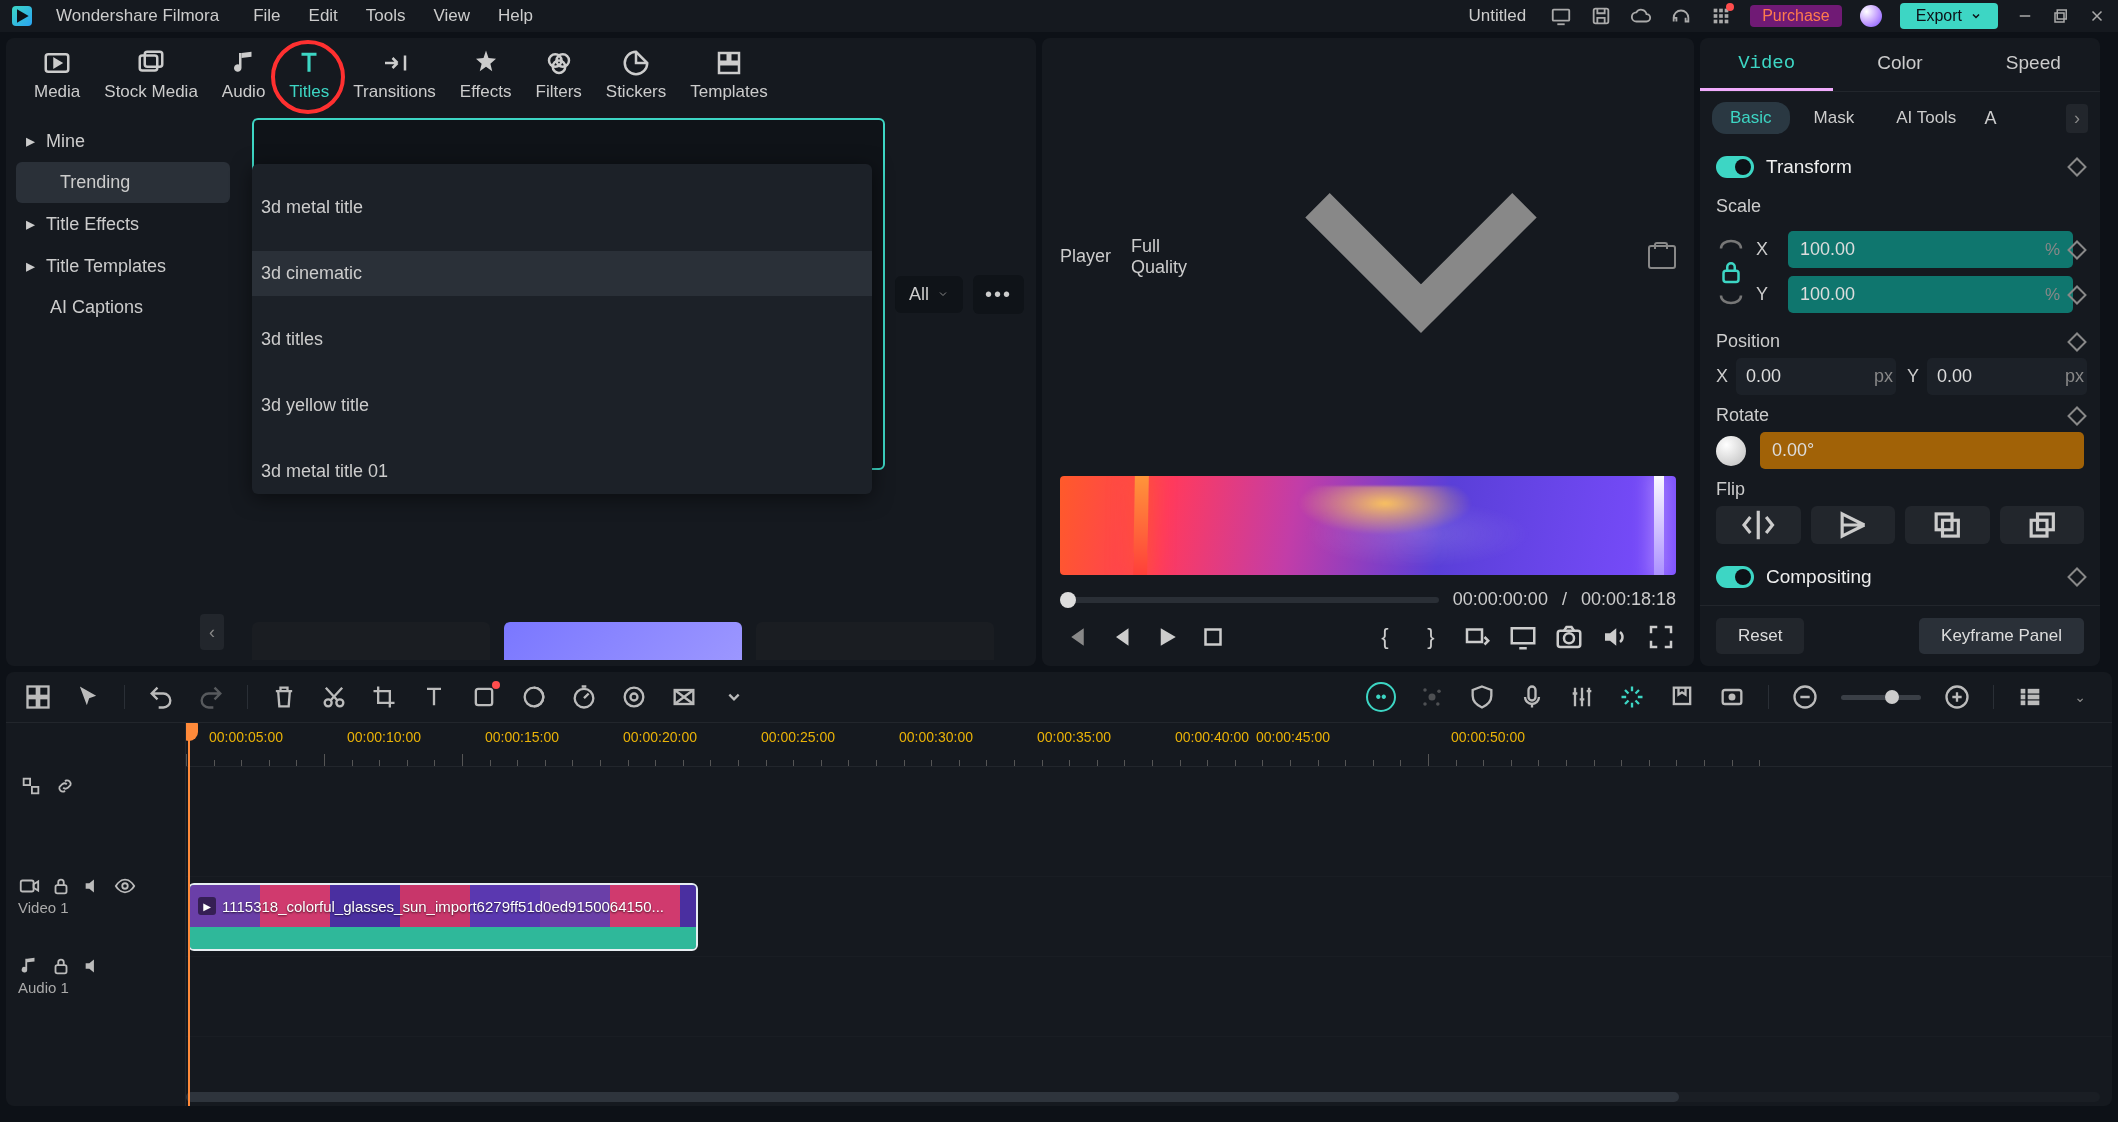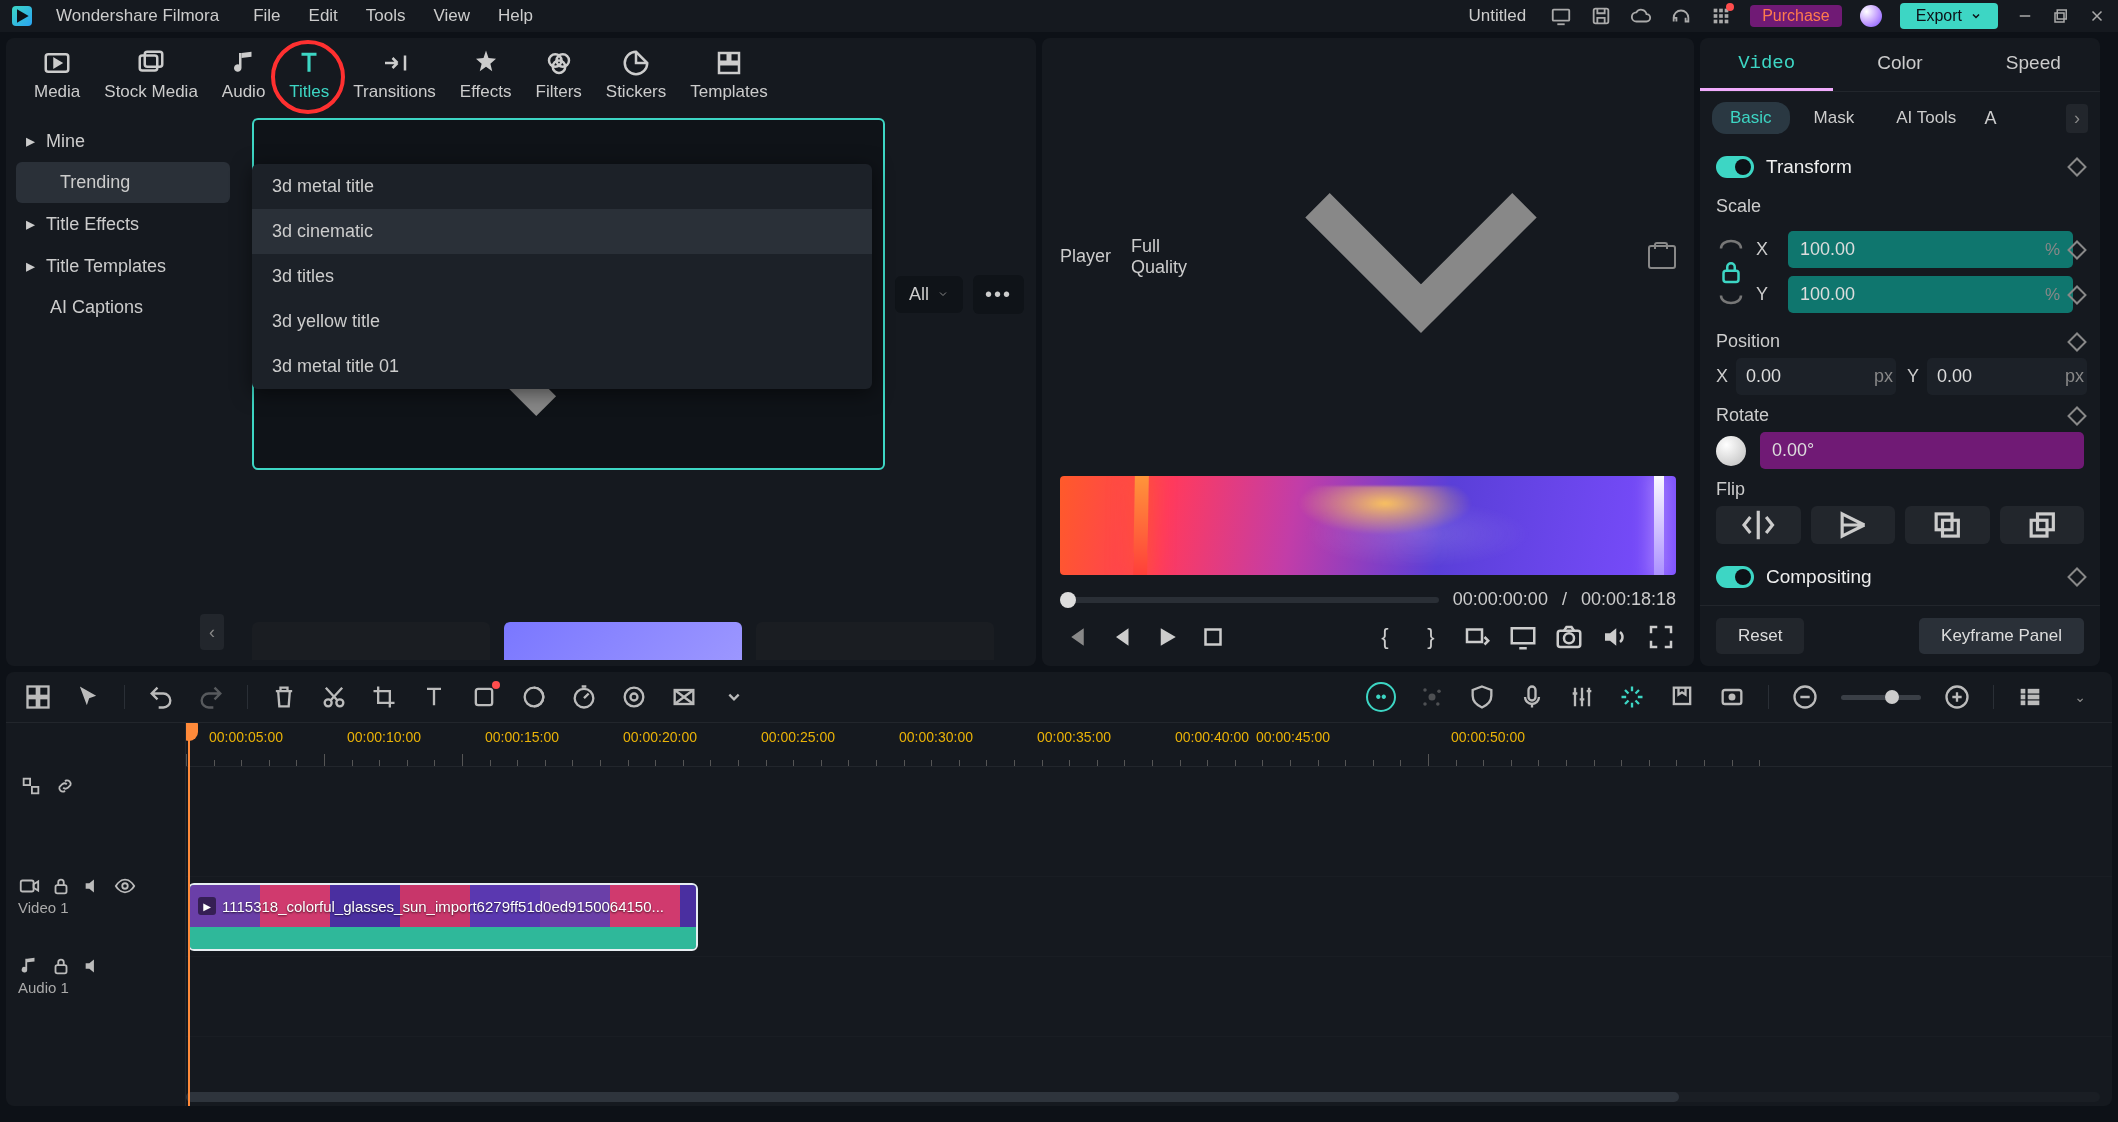--- a/index.html
+++ b/index.html
@@ -39,21 +39,21 @@
 
 .browse { flex: 1; display: flex; flex-direction: column; padding: 6px 12px; position: relative; }
 .search-row { display: flex; gap: 10px; align-items: center; }
 .search-box { flex: 1; background: #0f1318; border: 2px solid #3dd6c4; border-radius: 6px; display: flex; align-items: center; padding: 6px 12px; gap: 10px; }
 .search-box input { flex: 1; background: transparent; border: none; color: #ddd; font-size: 18px; outline: none; }
 .search-box .clear { color: #888; cursor: pointer; font-size: 20px; }
 .all-dd { background: #0f1318; border-radius: 6px; padding: 8px 14px; color: #ccc; display: flex; gap: 8px; align-items: center; font-size: 18px; }
 .more-dots { background: #0f1318; border-radius: 6px; padding: 8px 12px; color: #ccc; font-size: 20px; letter-spacing: 2px; }
 
 .suggestions { position: absolute; top: 52px; left: 12px; width: 620px; background: #1c2128; border-radius: 6px; z-index: 10; box-shadow: 0 4px 20px rgba(0,0,0,.5); }
-.suggestions .sugg { padding: 12px 20px; color: #ccc; font-size: 18px; cursor: pointer; }
+.suggestions .sugg { padding: 12px 9px; color: #ccc; font-size: 18px; cursor: pointer; margin-top: 21px; }
 .suggestions .sugg:hover, .suggestions .sugg.hover { background: #2a3038; }
 
 .grid-area { overflow-y: auto; margin-top: 12px; flex: 1; position: relative; }
 .row-tiles { display: flex; gap: 14px; margin-bottom: 8px; }
 .tile { width: 238px; }
 .tile .thumb { width: 238px; height: 144px; background: #22262c; border-radius: 6px; position: relative; display: flex; align-items: center; justify-content: center; overflow: hidden; }
 .thumb.lorem { background:#1a1d22; color:#eee; font-family: Georgia, serif; font-size: 20px;}
 .thumb.art-red { background: linear-gradient(135deg,#7a77ff 0%,#a9a3ff 100%); }
 .thumb.dark-sub { background:#1a1d22; flex-direction: column; gap:6px;}
 .grid-area::-webkit-scrollbar { width: 10px; }
@@ -543,21 +543,21 @@
               <input value="0.00" style="">
               <span style="color:#888;margin-left:-30px;">px</span>
             </div>
         </div>
         <div class="sub-label">
             <span>Rotate</span>
             <div class="diamond"></div>
           </div>
         <div class="rotate-row">
           <div class="rotate-knob"></div>
-          <input style="flex: 1 1 0%; background: #701a75; border: none; border-radius: 5px; padding: 8px 12px; color: rgb(221, 221, 221); font-size: 18px;" value="0.00°">
+          <input style="flex: 1 1 0%; background: #a16207; border: none; border-radius: 5px; padding: 8px 12px; color: rgb(221, 221, 221); font-size: 18px;" value="0.00°">
         </div>
         <div class="sub-label">
             <span>Flip</span>
           </div>
         <div class="flip-row">
           <div class="flip-btn">
               <svg width="22" height="22" viewBox="0 0 24 24" fill="none" stroke="#ccc" stroke-width="2">
                 <path d="M12 3v18M7 7l-4 5 4 5M17 7l4 5-4 5"></path>
               </svg>
             </div>

